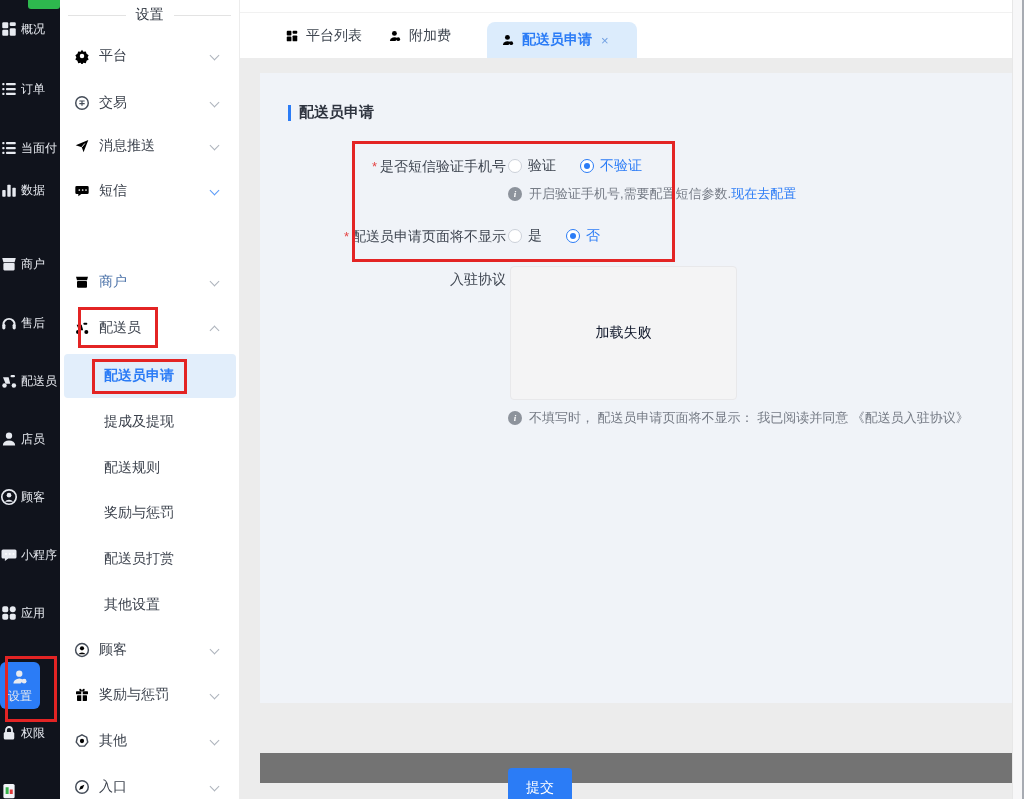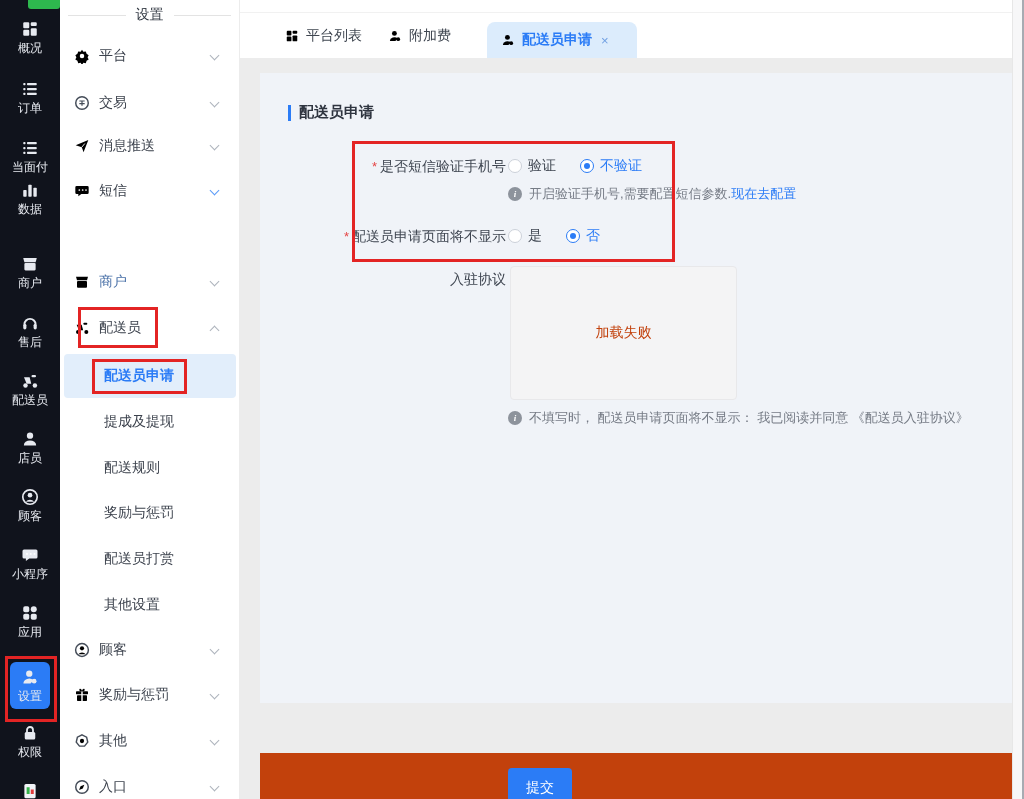--- a/index.html
+++ b/index.html
@@ -3,21 +3,21 @@
 <meta charset="utf-8">
 <style>
   * { margin:0; padding:0; box-sizing:border-box; }
   html,body { width:1024px; height:799px; overflow:hidden; }
   body { font-family:"Liberation Sans","DejaVu Sans",sans-serif; position:relative; background:#fff; color:#3f4651; }
   svg { display:block; }
 
   
   .rail { position:absolute; left:0; top:0; width:60px; height:799px; background:#10131c; z-index:5; }
   .logo-strip { position:absolute; top:0; left:28px; width:32px; height:9px; background:#2eb84e; border-radius:0 0 3px 3px; }
-  .p-item { position:absolute; left:0; width:60px; display:flex; flex-direction:column; align-items:center; gap:3px;
+  .p-item { position:absolute; left:0; width:60px; display:flex; flex-direction:row; align-items:center; gap:3px;
             color:#e7eaf0; font-size:12px; cursor:pointer; }
   .p-item .p-ico svg { width:18px; height:18px; }
   .p-lbl { line-height:14px; white-space:nowrap; }
   .p-pill { display:flex; flex-direction:column; align-items:center; gap:3px; background:#2b7cf6; border-radius:6px; padding:6px 8px; }
 
   
   .side { position:absolute; left:60px; top:0; width:180px; height:799px; background:#fff; border-right:1px solid #ececec; z-index:4; }
   .side-head { position:absolute; top:4px; left:0; width:100%; height:22px; display:flex; align-items:center; padding:0 8px; gap:10px; }
   .side-head .rule { flex:1; height:1px; background:#e3e3e3; }
   .side-head .t { font-size:14px; color:#333a44; }
@@ -58,23 +58,23 @@
   .radio.on { border-color:#2b7cf6; }
   .radio.on::after { content:""; position:absolute; inset:3px; border-radius:50%; background:#2b7cf6; }
   .ropt { color:#3f4651; margin-right:18px; cursor:pointer; }
   .ropt.on { color:#2b7cf6; margin-right:0; }
   .hint { position:absolute; display:flex; align-items:center; gap:7px; font-size:13px; color:#757b85; white-space:nowrap; }
   .info-i { width:14px; height:14px; border-radius:50%; background:#8d939c; color:#fff; font-size:9px; font-style:italic;
             font-weight:bold; display:inline-flex; align-items:center; justify-content:center; flex:none; font-family:"Liberation Serif",serif; }
   .hint a { color:#2b7cf6; text-decoration:none; cursor:pointer; }
   .agree-box { position:absolute; left:250px; top:193px; width:227px; height:134px; background:#f4f4f5;
                border:1px solid #e8e8ea; border-radius:4px; display:flex; align-items:center; justify-content:center;
-               font-size:14px; color:#c2410c; }
-
-  .footer { position:absolute; left:260px; top:753px; width:752px; height:46px; background:#c2410c; z-index:1; }
+               font-size:14px; color:#0f172a; }
+
+  .footer { position:absolute; left:260px; top:753px; width:752px; height:30px; background:#737373; z-index:1; }
   .submit-btn { position:absolute; left:248px; top:15px; width:64px; height:40px; background:#2b7cf6; color:#fff;
                 border:none; border-radius:4px; font-size:14px; font-family:inherit; cursor:pointer; }
 
   .gutter { position:absolute; right:0; top:0; width:12px; height:799px; background:#f7f7f8; border-left:1px solid #e7e7e7;
             border-right:2px solid #a7abb2; z-index:6; }
 
   
   .anno { position:absolute; border:3px solid #e32424; z-index:40; pointer-events:none; }
 </style>
 </head>

